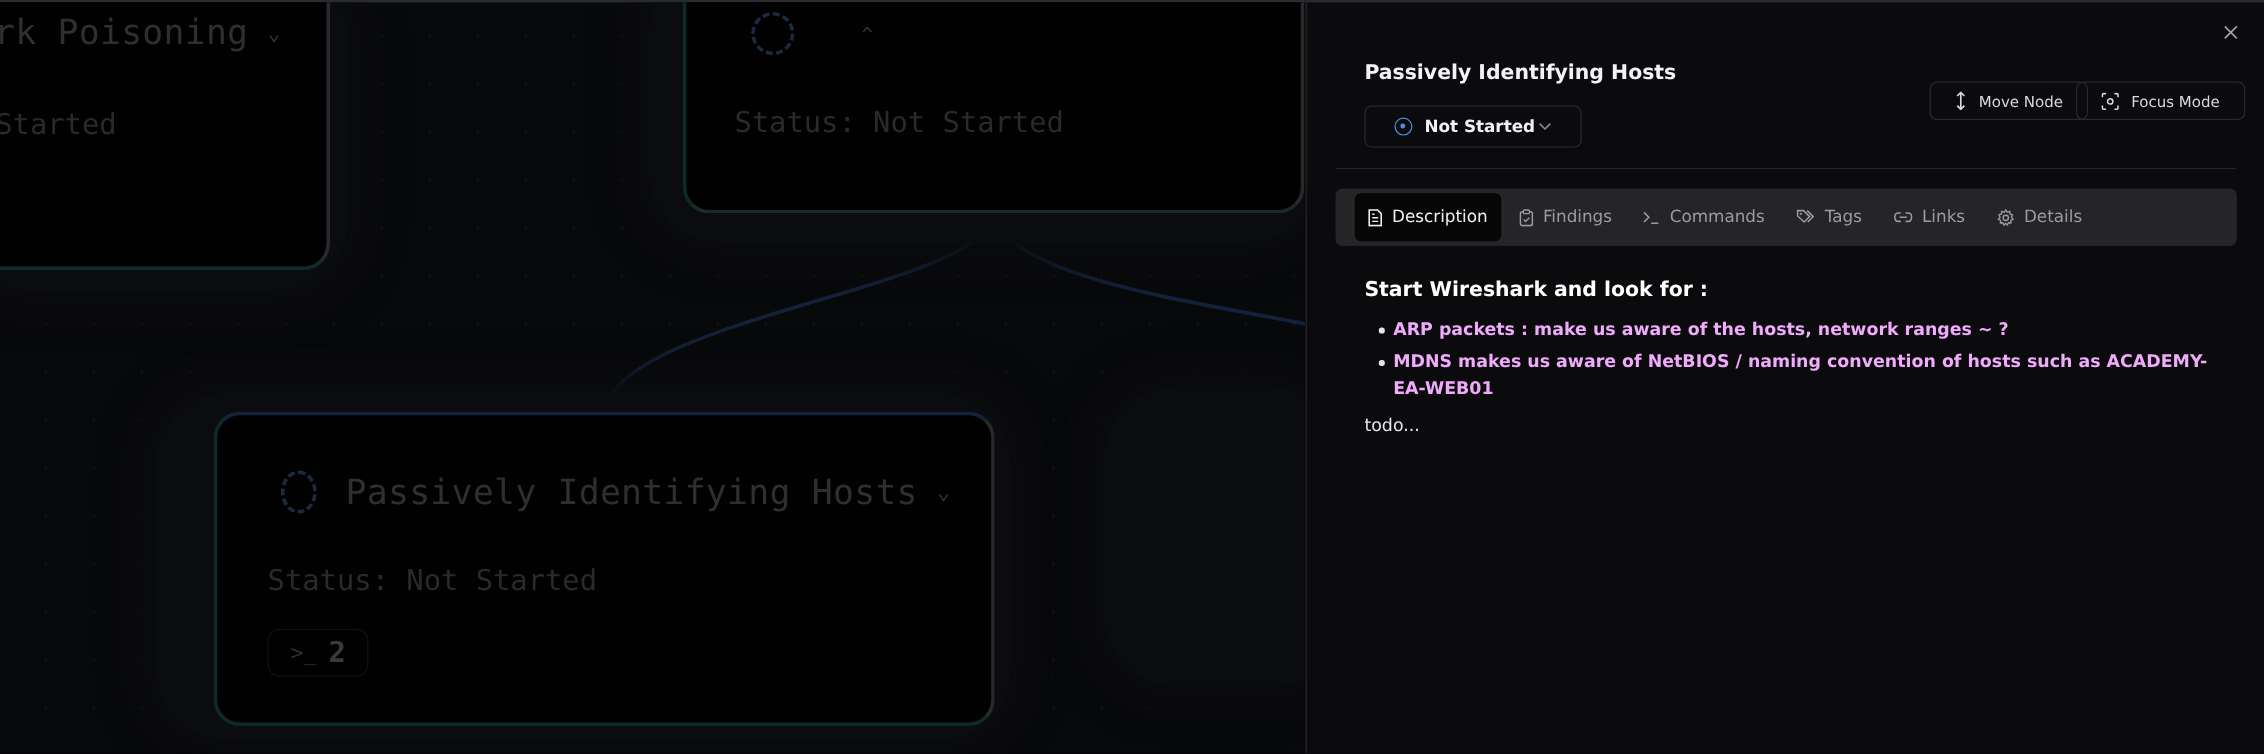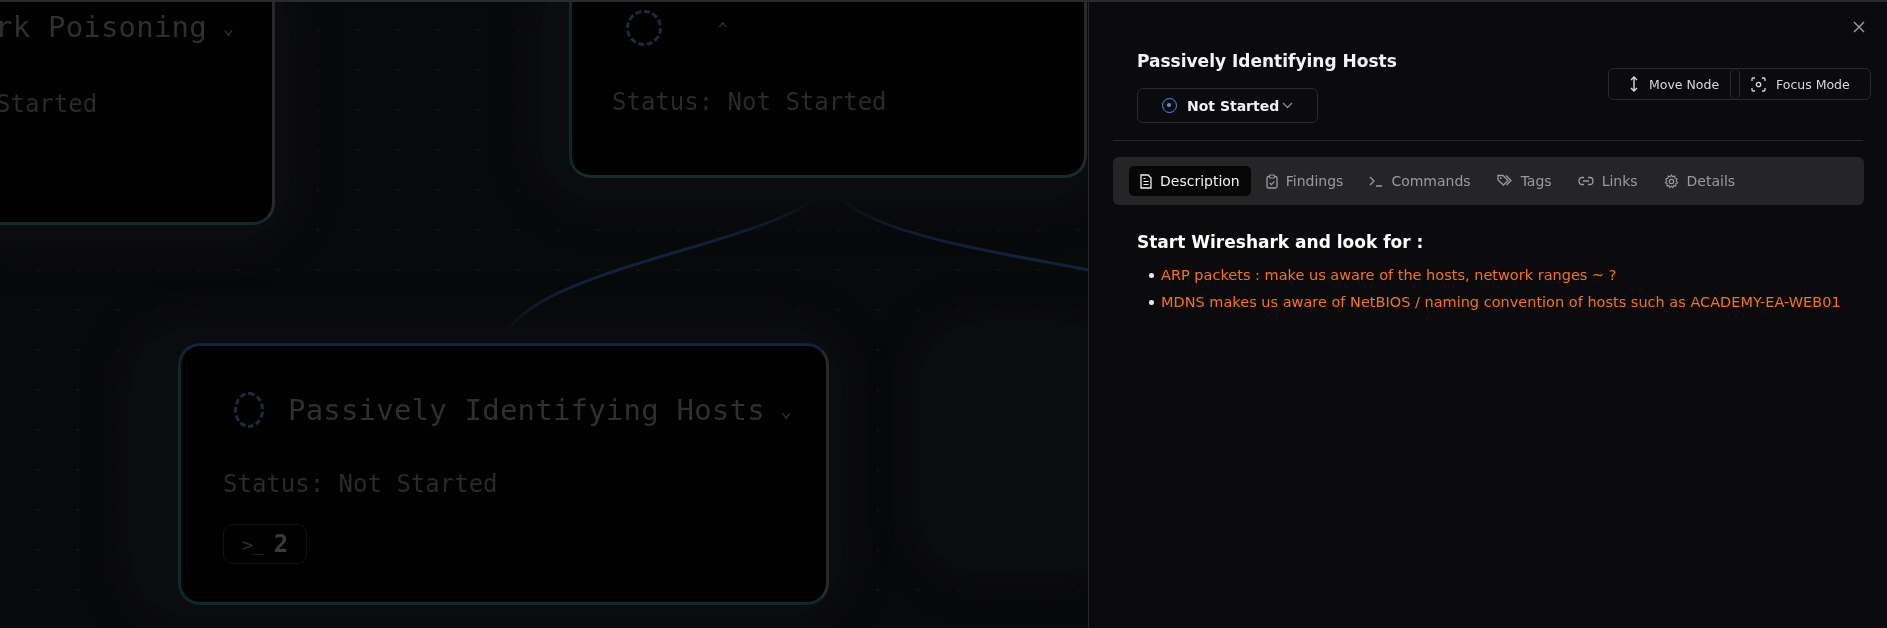--- a/index.html
+++ b/index.html
@@ -93,33 +93,33 @@
     .divider {
       position: absolute; left: 24px; right: 24px; top: 138px; height: 1px; background: #25262a;
     }
 
     .tabs {
       position: absolute; left: 24px; top: 155px; width: 751px; height: 48px;
       background: #252528; border-radius: 6px;
       display: flex; align-items: center; padding: 0 16px; gap: 4px;
     }
     .tab {
-      height: 30px; display: flex; align-items: center; gap: 8px;
+      height: 40px; display: flex; align-items: center; gap: 8px;
       padding: 0 11px; border-radius: 5px; font-size: 14px; color: #9a9aa0; cursor: pointer;
       white-space: nowrap;
     }
     .tab.active { background: #060607; color: #f0f0f2; }
     .tab svg { flex: none; }
 
     .content { position: absolute; left: 48px; top: 230px; width: 720px; }
     .content h2 { font-size: 17px; font-weight: bold; color: #ffffff; margin-bottom: 12px; }
     .content ul { list-style: none; padding-left: 12px; }
     .content li {
       position: relative; padding-left: 12px; font-size: 14.5px; line-height: 22px;
-      color: #f97316; margin-bottom: 5px;
+      color: #f0abfc; margin-bottom: 5px; font-weight: bold;
     }
     .content li::before {
       content: ""; position: absolute; left: 0; top: 9px; width: 4.5px; height: 4.5px;
       border-radius: 50%; background: #e6e6e9;
     }
     .content p { font-size: 14.5px; color: #e6e6e9; margin-top: 12px; }
   </style>
 </head>
 <body>
 
@@ -245,14 +245,15 @@
       <span>Details</span>
     </div>
   </div>
 
   <div class="content">
     <h2>Start Wireshark and look for :</h2>
     <ul>
       <li>ARP packets : make us aware of the hosts, network ranges ~ ?</li>
       <li>MDNS makes us aware of NetBIOS / naming convention of hosts such as ACADEMY-EA-WEB01</li>
     </ul>
+    <p>todo...</p>
   </div>
 </div>
 
 </body></html>

